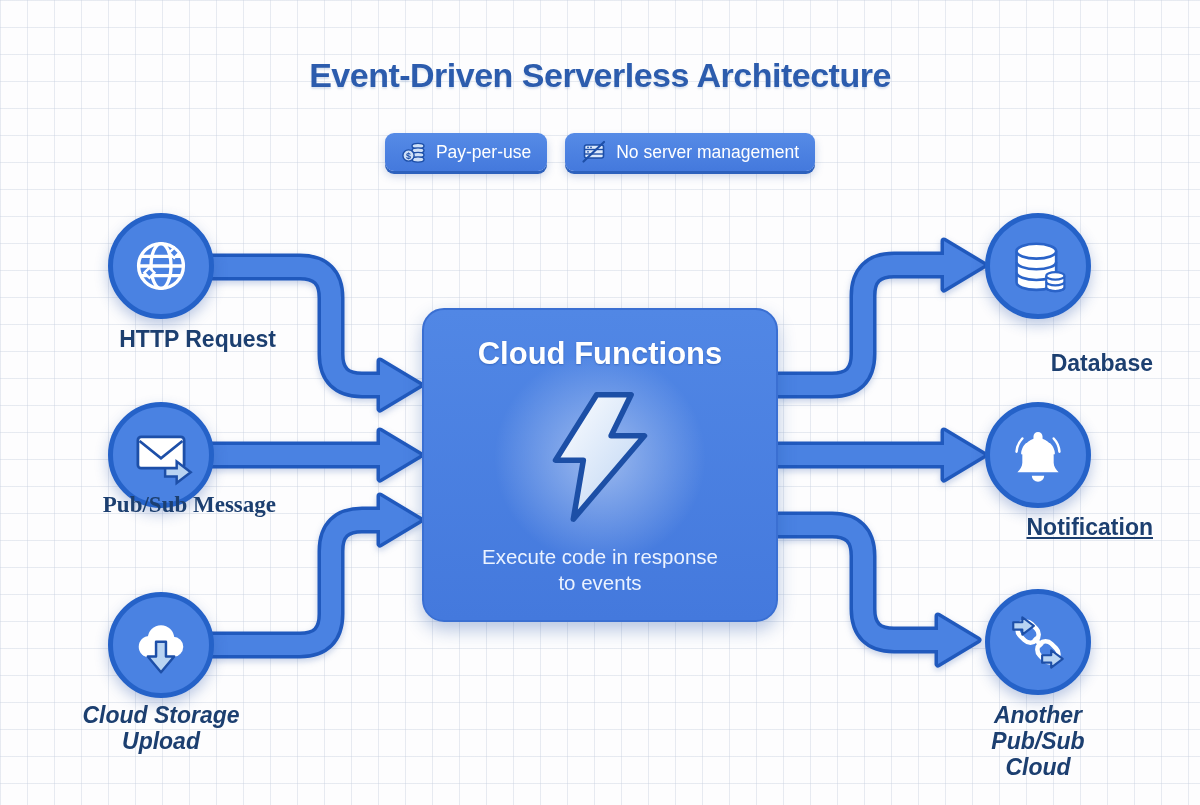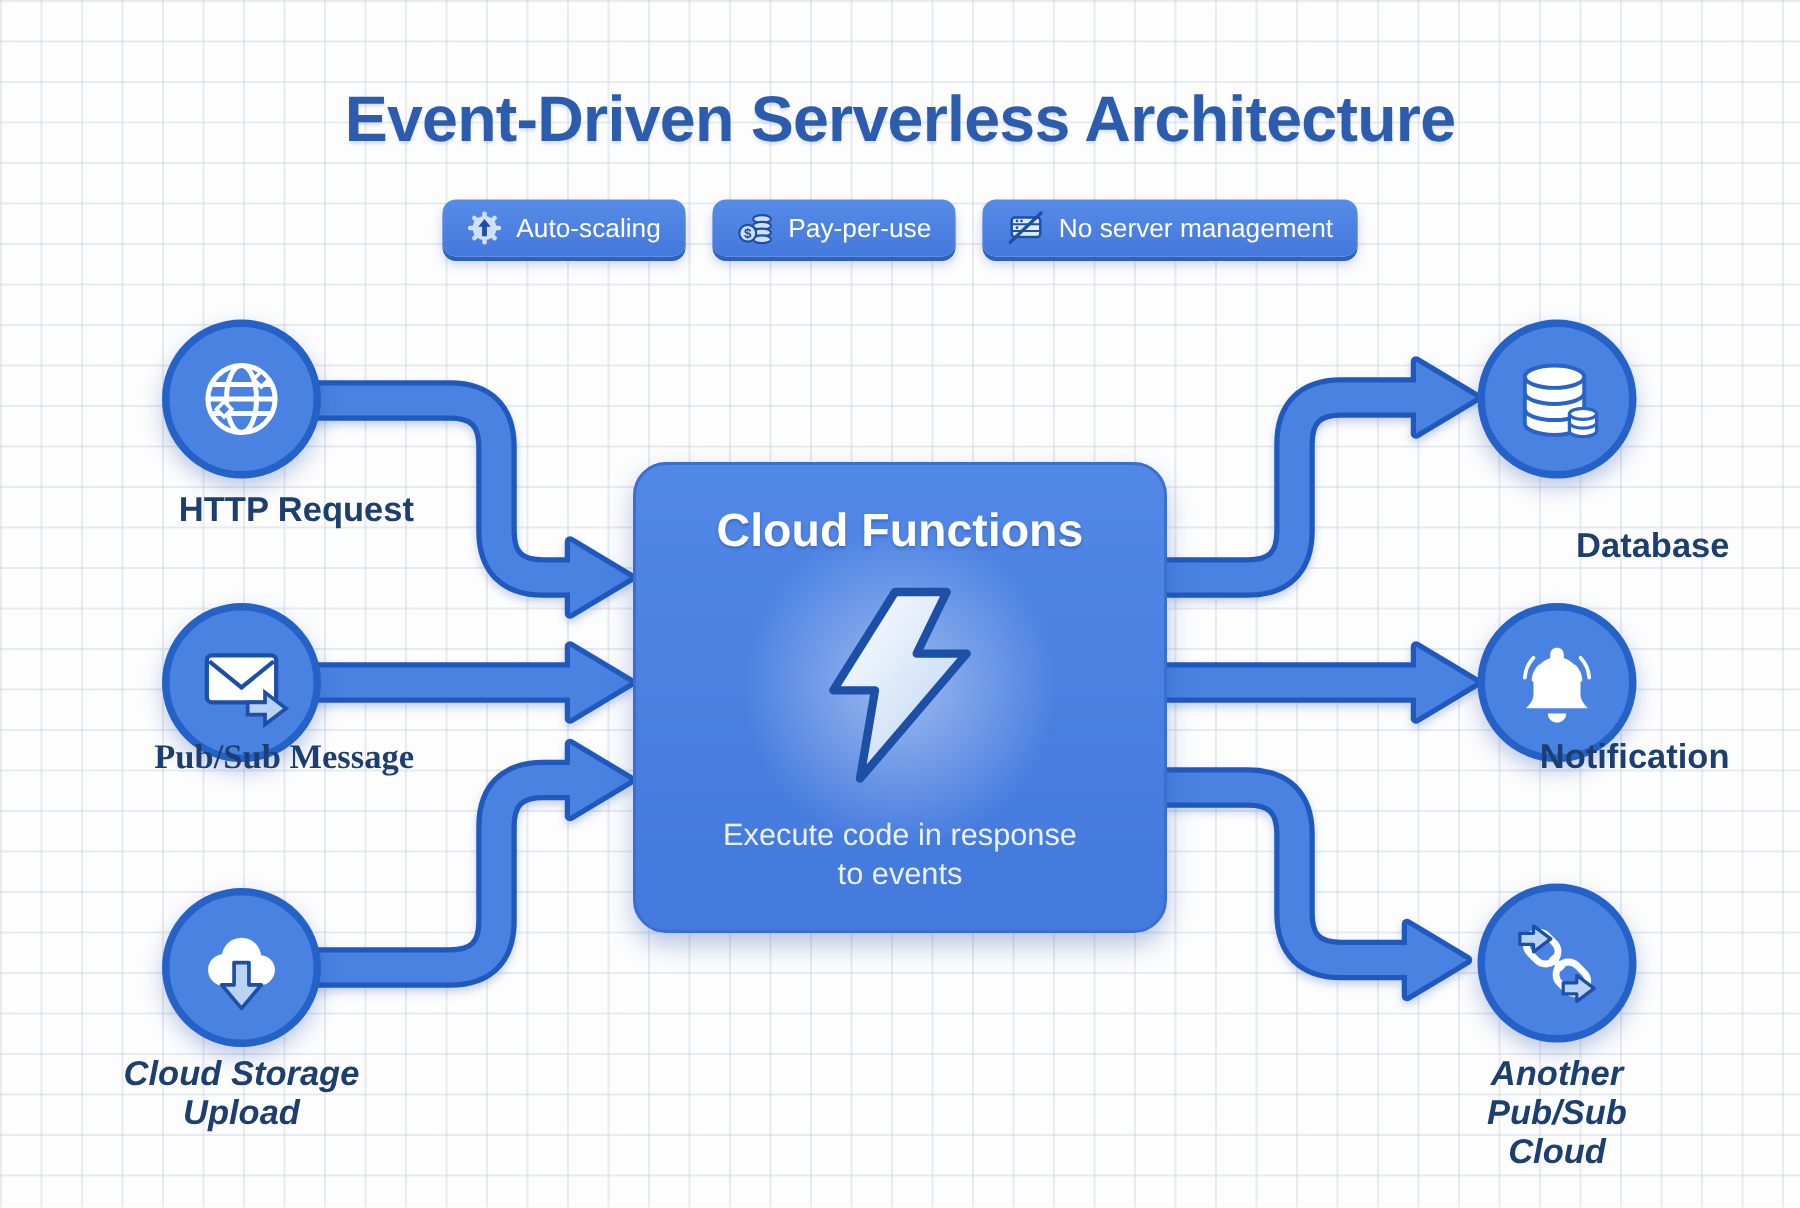--- a/index.html
+++ b/index.html
@@ -7,21 +7,21 @@
     position:relative;width:1200px;height:805px;overflow:hidden;
     font-family:"Liberation Sans",sans-serif;
     background-color:#fdfdfe;
     background-image:
       linear-gradient(to right, rgba(203,211,226,0.45) 1px, transparent 1px),
       linear-gradient(to bottom, rgba(203,211,226,0.45) 1px, transparent 1px);
     background-size:27px 27px;
   }
   .page-title{
     position:absolute;top:56px;left:0;right:0;text-align:center;
-    font-size:43px;font-weight:700;color:#2c5cad;letter-spacing:-0.5px;
+    font-size:34px;font-weight:700;color:#2c5cad;letter-spacing:-0.5px;
     text-shadow:0 2px 2px rgba(120,150,200,0.25);
   }
   .badge-row{
     position:absolute;top:133px;left:0;right:0;
     display:flex;justify-content:center;gap:18px;
   }
   .badge{
     display:flex;align-items:center;gap:9px;height:38px;padding:0 16px;
     background:linear-gradient(#568be6,#4479dd);
     border-radius:9px;color:#ffffff;font-size:17.5px;font-weight:500;
@@ -68,39 +68,20 @@
   }
 </style>
 </head>
 <body>
 
 <div id="canvas">
 
   <div class="page-title">Event-Driven Serverless Architecture</div>
 
   <div class="badge-row">
-    <div class="badge">
-      <svg width="24" height="24" viewBox="0 0 24 24">
-        <g fill="#cfe0f7">
-          <circle cx="12" cy="12" r="8"></circle>
-          <g>
-            <rect x="10.5" y="1" width="3" height="5" rx="1.2"></rect>
-            <rect x="10.5" y="18" width="3" height="5" rx="1.2"></rect>
-            <rect x="1" y="10.5" width="5" height="3" rx="1.2"></rect>
-            <rect x="18" y="10.5" width="5" height="3" rx="1.2"></rect>
-            <rect x="10.5" y="1" width="3" height="5" rx="1.2" transform="rotate(45 12 12)"></rect>
-            <rect x="10.5" y="18" width="3" height="5" rx="1.2" transform="rotate(45 12 12)"></rect>
-            <rect x="1" y="10.5" width="5" height="3" rx="1.2" transform="rotate(45 12 12)"></rect>
-            <rect x="18" y="10.5" width="5" height="3" rx="1.2" transform="rotate(45 12 12)"></rect>
-          </g>
-        </g>
-        <path d="M12 6 L16.2 11.2 H13.6 V17.5 H10.4 V11.2 H7.8 Z" fill="#1d4fa8"></path>
-      </svg>
-      <span>Auto-scaling</span>
-    </div>
     <div class="badge">
       <svg width="26" height="24" viewBox="0 0 26 24">
         <g fill="#cfe0f7" stroke="#1d4fa8" stroke-width="1.4">
           <ellipse cx="17" cy="6" rx="6" ry="2.6"></ellipse>
           <ellipse cx="17" cy="10.5" rx="6" ry="2.6"></ellipse>
           <ellipse cx="17" cy="15" rx="6" ry="2.6"></ellipse>
           <ellipse cx="17" cy="19.5" rx="6" ry="2.6"></ellipse>
           <circle cx="7.5" cy="15.5" r="5.6"></circle>
         </g>
         <text x="7.5" y="18.6" text-anchor="middle" font-size="9" font-weight="bold" fill="#1d4fa8" font-family="Liberation Sans, sans-serif">$</text>
@@ -227,21 +208,21 @@
       <path d="M40 12 c3 0 5.5 2.2 5.5 5.5 v2.8 c9.5 3 13.5 11.5 13.5 20.5 v8.5 c0 5 3 8.5 6 11.5 h-50 c3 -3 6 -6.5 6 -11.5 v-8.5 c0 -9 4 -17.5 13.5 -20.5 v-2.8 c0 -3.3 2.5 -5.5 5.5 -5.5 z" fill="#ffffff"></path>
       <path d="M32.5 65 a7.5 7.5 0 0 0 15 0 z" fill="#ffffff"></path>
       <g fill="none" stroke="#ffffff" stroke-width="3" stroke-linecap="round">
         <path d="M14 36 a26 26 0 0 1 7 -16"></path>
         <path d="M21 38 a18 18 0 0 1 5 -11"></path>
         <path d="M66 36 a26 26 0 0 0 -7 -16"></path>
         <path d="M59 38 a18 18 0 0 0 -5 -11"></path>
       </g>
     </svg>
   </div>
-  <div class="node-label wide" style="left:923px;top:491px;">Notification</div>
+  <div class="node-label wide" style="left:923px;top:514px;text-decoration:underline;">Notification</div>
 
   <div class="node" style="left:985px;top:589px;">
     <svg width="66" height="66" viewBox="0 0 80 80">
       <g transform="rotate(-45 40 40)" fill="none" stroke="#ffffff" stroke-width="5.5">
         <rect x="30" y="9" width="20" height="28" rx="10"></rect>
         <rect x="30" y="43" width="20" height="28" rx="10"></rect>
         <line x1="40" y1="33" x2="40" y2="47"></line>
       </g>
       <path d="M10 16 h11 v-6 l14 10.5 -14 10.5 v-6 h-11 z" fill="#b9d4f2" stroke="#1d4fa8" stroke-width="2.6" stroke-linejoin="round"></path>
       <path d="M45 56 h11 v-6 l14 10.5 -14 10.5 v-6 h-11 z" fill="#b9d4f2" stroke="#1d4fa8" stroke-width="2.6" stroke-linejoin="round"></path>

